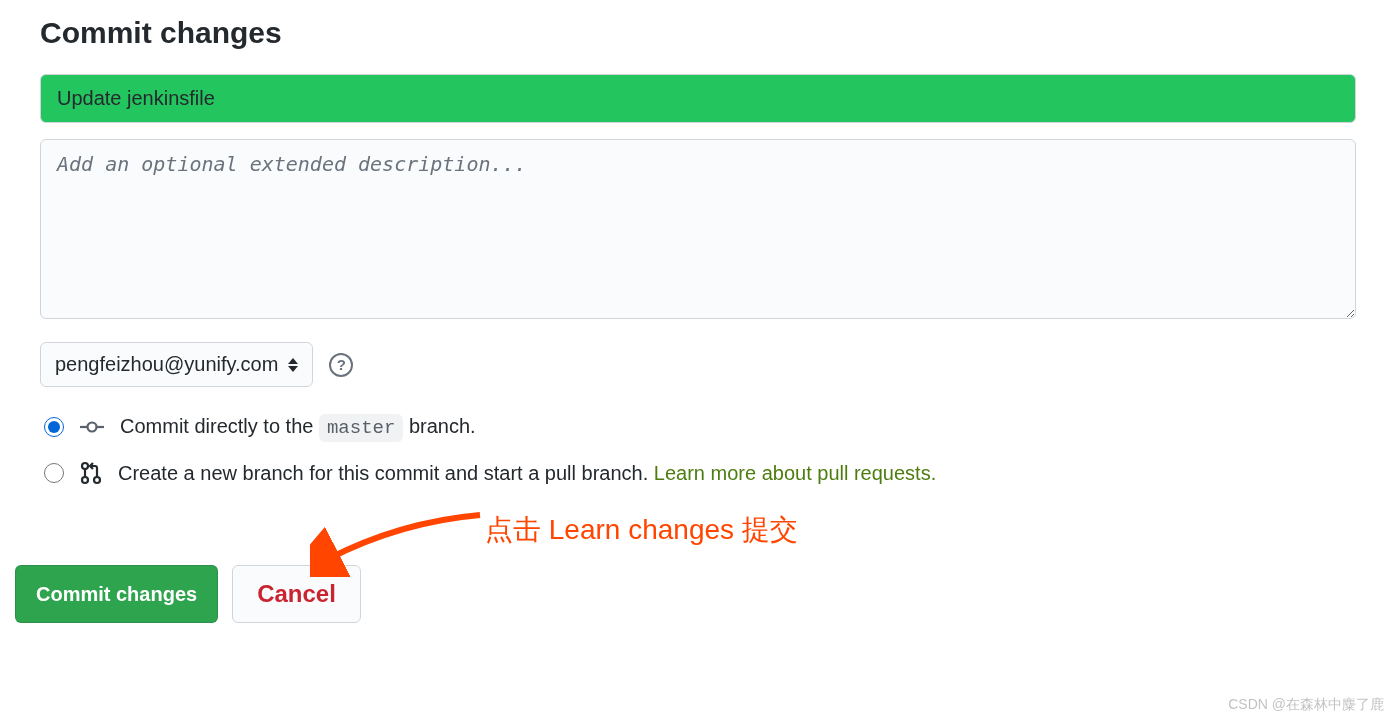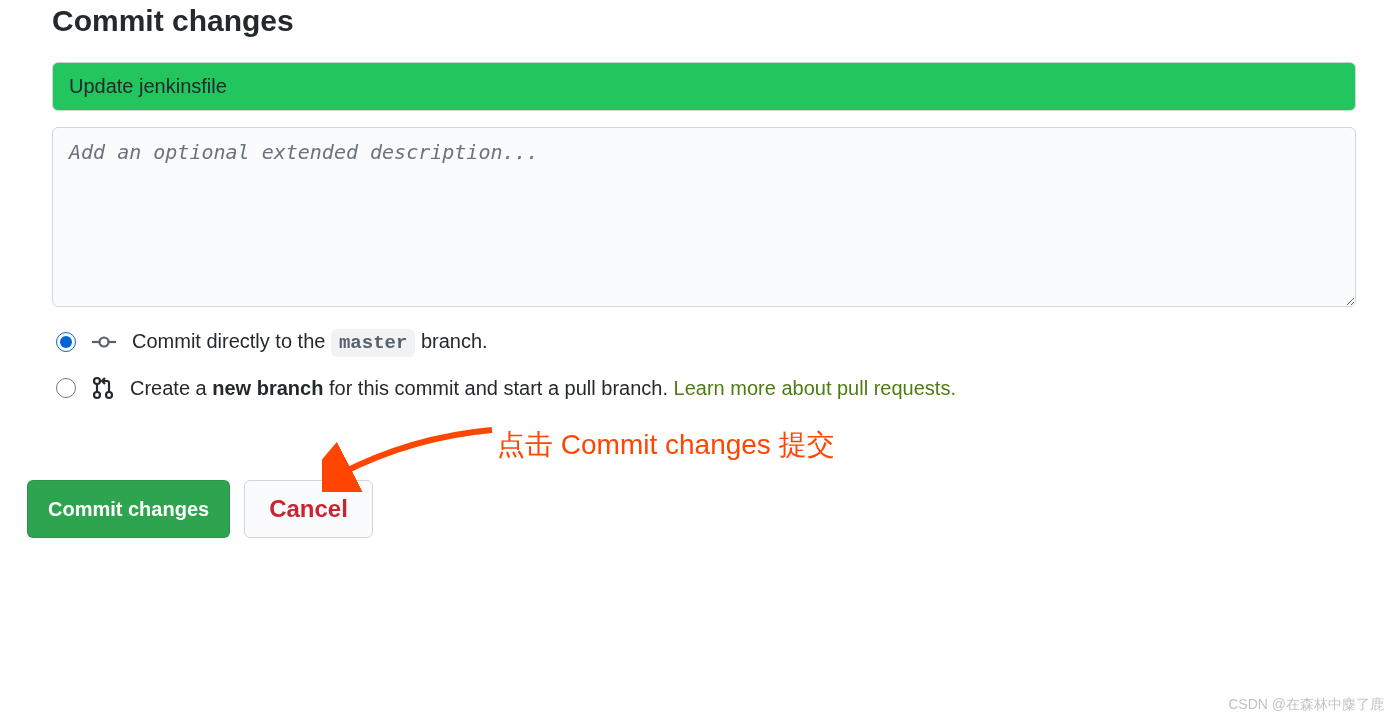--- a/index.html
+++ b/index.html
@@ -8,23 +8,22 @@
       padding: 0;
     }
     body {
       font-family: -apple-system, BlinkMacSystemFont, "Segoe UI", Helvetica, Arial, sans-serif;
       font-size: 14px;
       color: #24292e;
       background: #fff;
       padding: 0;
     }
     .container {
-      padding: 4px 40px 20px 40px;
+      padding: 16px 40px 20px 40px;
       position: relative;
-      margin-left: 12px;
     }
     .page-title {
       font-size: 30px;
       font-weight: 600;
       margin-bottom: 24px;
       color: #24292e;
     }
     .commit-summary {
       width: 100%;
       padding: 12px 16px;
@@ -127,24 +126,23 @@
     .radio-label {
       color: #24292e;
     }
     .branch-name {
       background: #f1f2f3;
       padding: 3px 8px;
       border-radius: 6px;
       font-family: SFMono-Regular, Consolas, "Liberation Mono", Menlo, monospace;
       font-size: 19px;
       color: #586069;
-      font-weight: bold;
     }
     .bold {
-      font-weight: 700;
+      font-weight: 400;
     }
     .learn-more {
       color: #4d7c0f;
       text-decoration: none;
       cursor: pointer;
     }
     .annotation-row {
       position: relative;
       height: 40px;
       margin-bottom: 8px;
@@ -202,20 +200,30 @@
 <body>
 
 <div class="container">
 
   <h2 class="page-title">Commit changes</h2>
 
   <input type="text" class="commit-summary" value="Update jenkinsfile" style="">
 
   <textarea class="commit-description" placeholder="Add an optional extended description..." style=""></textarea>
 
+  <div class="email-row">
+    <div class="email-select">
+      <span>pengfeizhou@yunify.com</span>
+      <span class="select-caret">
+        <span class="caret-up"></span>
+        <span class="caret-down"></span>
+      </span>
+    </div>
+    <div class="help-icon">?</div>
+  </div>
 
   <div class="radio-group">
 
     <div class="radio-row">
       <input type="radio" name="commit-choice" class="radio-input" checked="" style="">
       <span class="radio-icon">
         <svg width="24" height="20" viewBox="0 0 24 20">
           <circle cx="12" cy="10" r="4.5" fill="none" stroke="#586069" stroke-width="2.2"></circle>
           <line x1="0" y1="10" x2="7" y2="10" stroke="#586069" stroke-width="2.2"></line>
           <line x1="17" y1="10" x2="24" y2="10" stroke="#586069" stroke-width="2.2"></line>
@@ -247,21 +255,21 @@
 
   <div class="annotation-row">
     <svg class="annotation-arrow" width="180" height="70">
       <defs>
         <marker id="arrowhead" markerWidth="12" markerHeight="10" refX="2" refY="5" orient="auto">
           <polygon points="0 0, 12 5, 0 10" fill="#ff4500"></polygon>
         </marker>
       </defs>
       <path d="M 170 8 Q 90 15 18 52" stroke="#ff4500" stroke-width="6" fill="none" marker-end="url(#arrowhead)"></path>
     </svg>
-    <div class="annotation-text">点击 Commit changes 提交</div>
+    <div class="annotation-text">点击 Learn changes 提交</div>
   </div>
 
   <div class="button-row">
     <button class="btn-primary">Commit changes</button>
     <button class="btn-secondary">Cancel</button>
   </div>
 
 </div>
 
 <div class="watermark">CSDN @在森林中麋了鹿</div>

